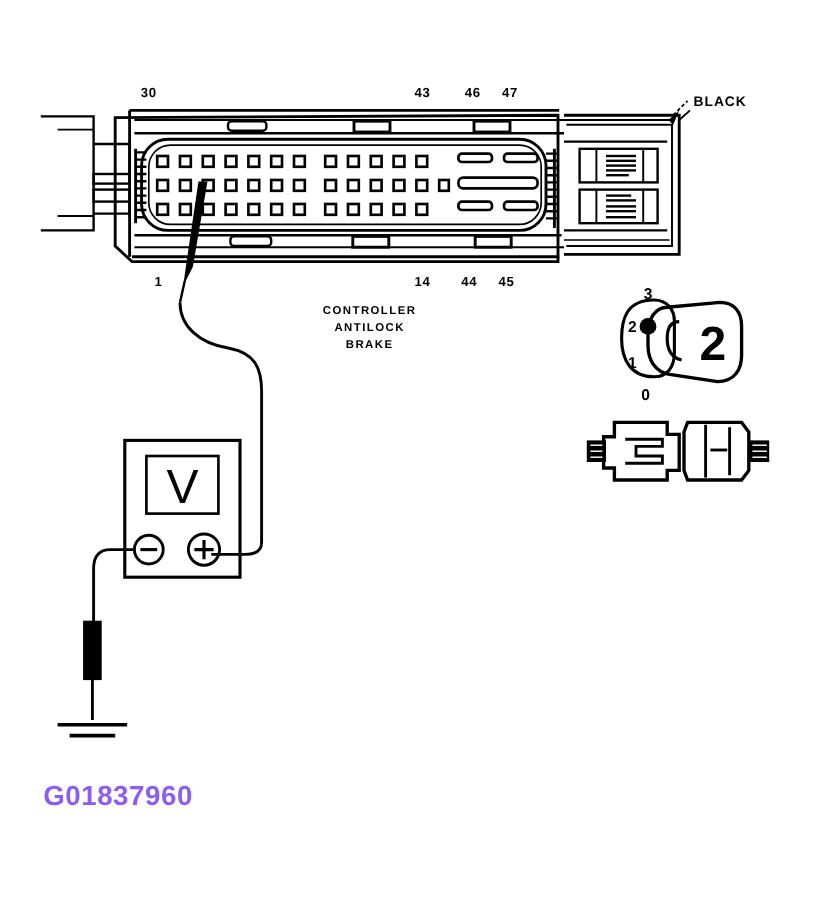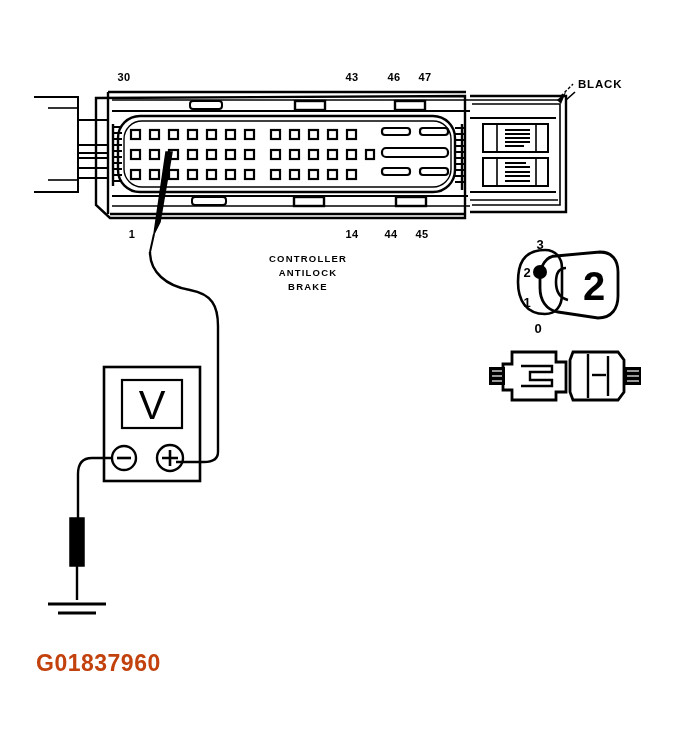--- a/index.html
+++ b/index.html
@@ -27,21 +27,21 @@
     height: 753px;
   }
   .fig-id {
     position: absolute;
     left: 36px;
     top: 650px;
     font-family: "Liberation Sans", sans-serif;
     font-size: 23px;
     font-weight: bold;
     letter-spacing: 0.5px;
-    color: #c2410c;
+    color: #8b5cf6;
     white-space: nowrap;
   }
   text {
     font-family: "Liberation Sans", sans-serif;
     fill: #000000;
   }
   .pin-num {
     font-size: 11px;
     font-weight: bold;
     letter-spacing: 0.5px;

